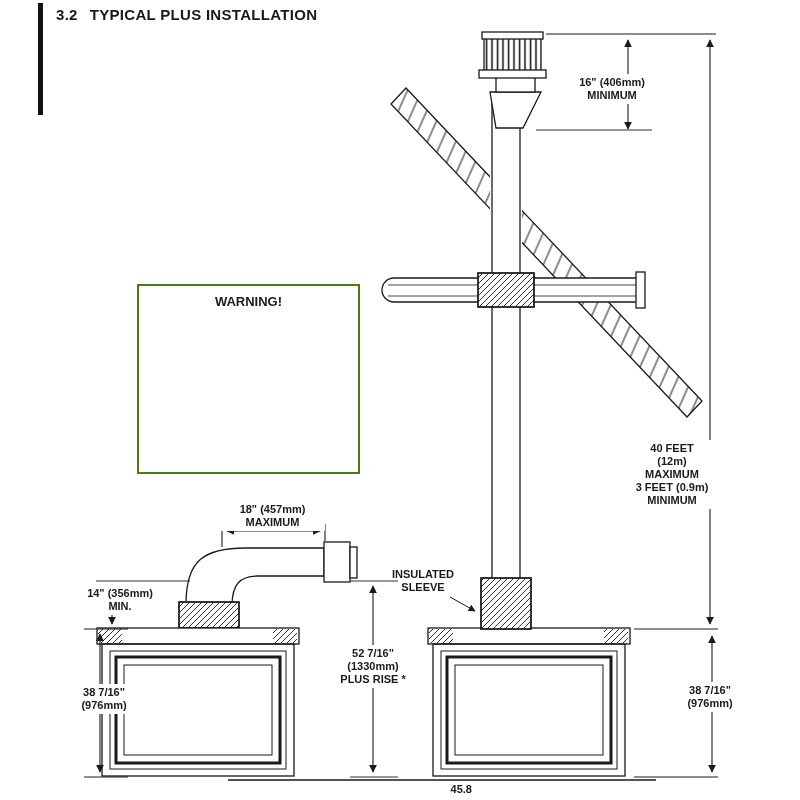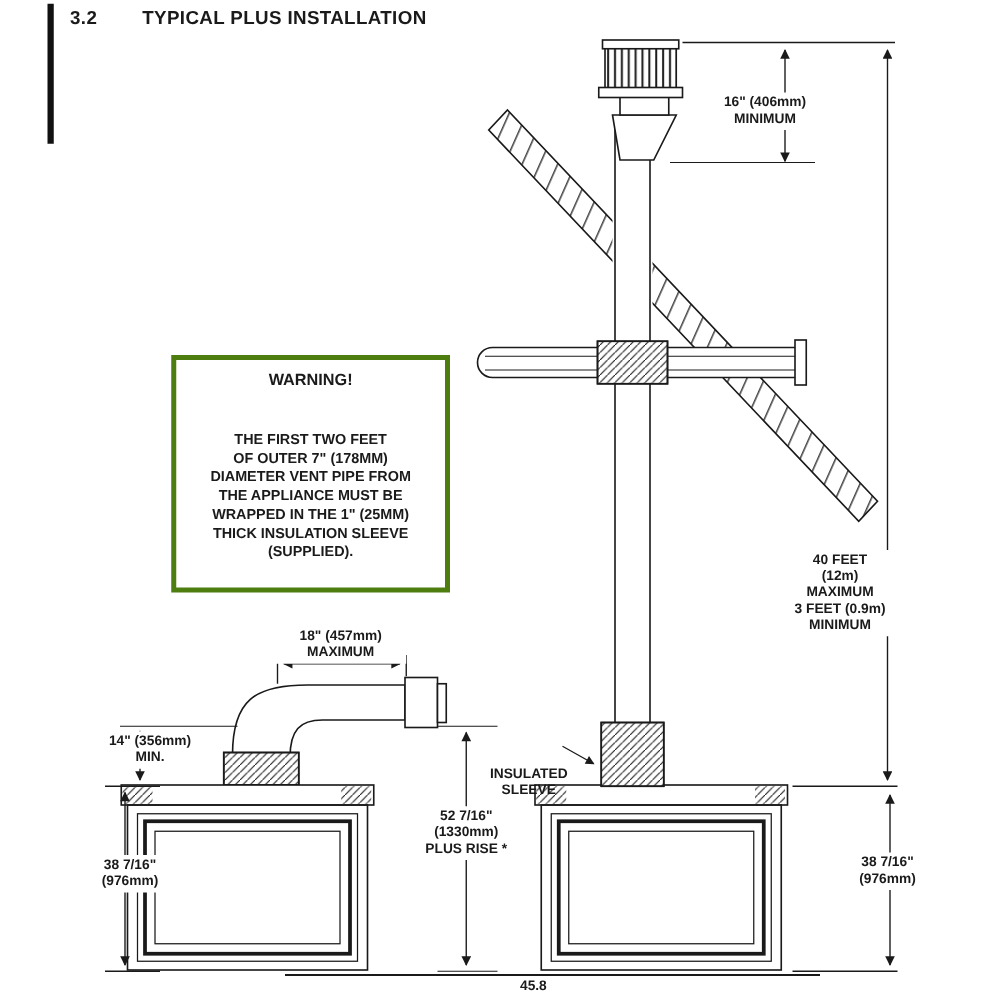--- a/index.html
+++ b/index.html
@@ -13,41 +13,41 @@
   .art { position:absolute; left:0; top:0; }
 
   .section-bar {
     position:absolute; left:38px; top:3px; width:5px; height:112px;
     background:#111;
   }
   .title-row {
     position:absolute; left:56px; top:6px;
     font-size:15px; font-weight:bold; letter-spacing:.3px; white-space:nowrap;
   }
-  .title-row .sec { margin-right:36px; }
+  .title-row .sec { margin-right:12px; }
 
   .lbl {
     position:absolute; font-weight:bold; font-size:11px; line-height:13px;
     text-align:center; white-space:pre-line; color:#1a1a1a;
   }
   .lbl.bg { background:#fff; padding:2px 3px; }
 
   .warning {
     position:absolute; left:137px; top:284px; width:223px; height:190px;
-    border:4px solid #4d7c0f; background:#fff; text-align:center;
+    border:2px solid #4d7c0f; background:#fff; text-align:center;
   }
   .warning .w-title { margin-top:8px; font-size:13px; font-weight:bold; }
   .warning .w-body {
     margin-top:34px; font-size:11.5px; line-height:15px; font-weight:bold;
     white-space:pre-line;
   }
 
   .page-num {
     position:absolute; left:416px; top:783px; width:56px;
-    text-align:left; font-size:11px; font-weight:bold;
+    text-align:right; font-size:11px; font-weight:bold;
   }
 </style>
 </head>
 <body>
 
 <div class="stage">
 
   <svg class="art" width="800" height="800" viewBox="0 0 800 800">
     <defs>
       <marker id="arr" viewBox="0 0 10 10" refX="9" refY="5" markerWidth="9" markerHeight="7" orient="auto-start-reverse">
@@ -161,27 +161,20 @@
     </g>
   </svg>
 
   <div class="section-bar"></div>
   <div class="title-row">
     <span class="sec">3.2</span><span>TYPICAL PLUS INSTALLATION</span>
   </div>
 
   <div class="warning">
     <div class="w-title">WARNING!</div>
-    <div class="w-body">THE FIRST TWO FEET
-OF OUTER 7" (178MM)
-DIAMETER VENT PIPE FROM
-THE APPLIANCE MUST BE
-WRAPPED IN THE 1" (25MM)
-THICK INSULATION SLEEVE
-(SUPPLIED).</div>
   </div>
 
   <div class="lbl bg" style="left:562px; top:74px; width:100px;">16" (406mm)
 MINIMUM</div>
 
   <div class="lbl bg" style="left:622px; top:440px; width:100px;">40 FEET
 (12m)
 MAXIMUM
 3 FEET (0.9m)
 MINIMUM</div>
@@ -195,18 +188,18 @@
   <div class="lbl bg" style="left:76px; top:585px; width:88px;">14" (356mm)
 MIN.</div>
 
   <div class="lbl bg" style="left:58px; top:684px; width:92px;">38 7/16"
 (976mm)</div>
 
   <div class="lbl bg" style="left:326px; top:645px; width:94px;">52 7/16"
 (1330mm)
 PLUS RISE *</div>
 
-  <div class="lbl" style="left:384px; top:568px; width:78px;margin-top:45px;">INSULATED
+  <div class="lbl" style="left:384px; top:568px; width:78px;">INSULATED
 SLEEVE</div>
 
   <div class="page-num">45.8</div>
 
 </div>
 
 </body></html>

